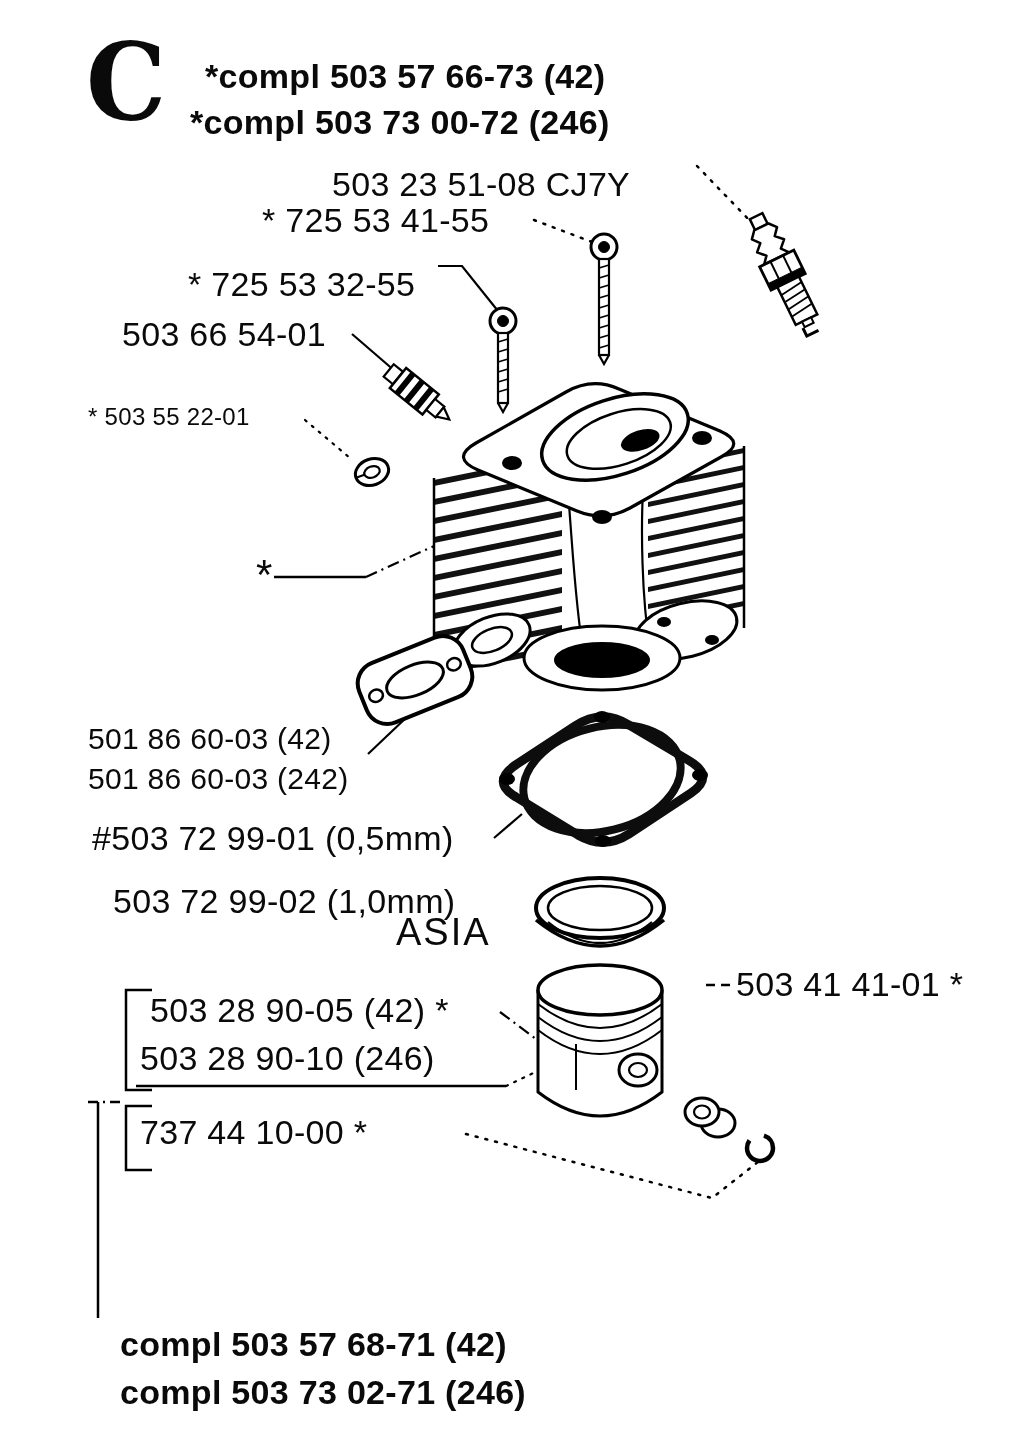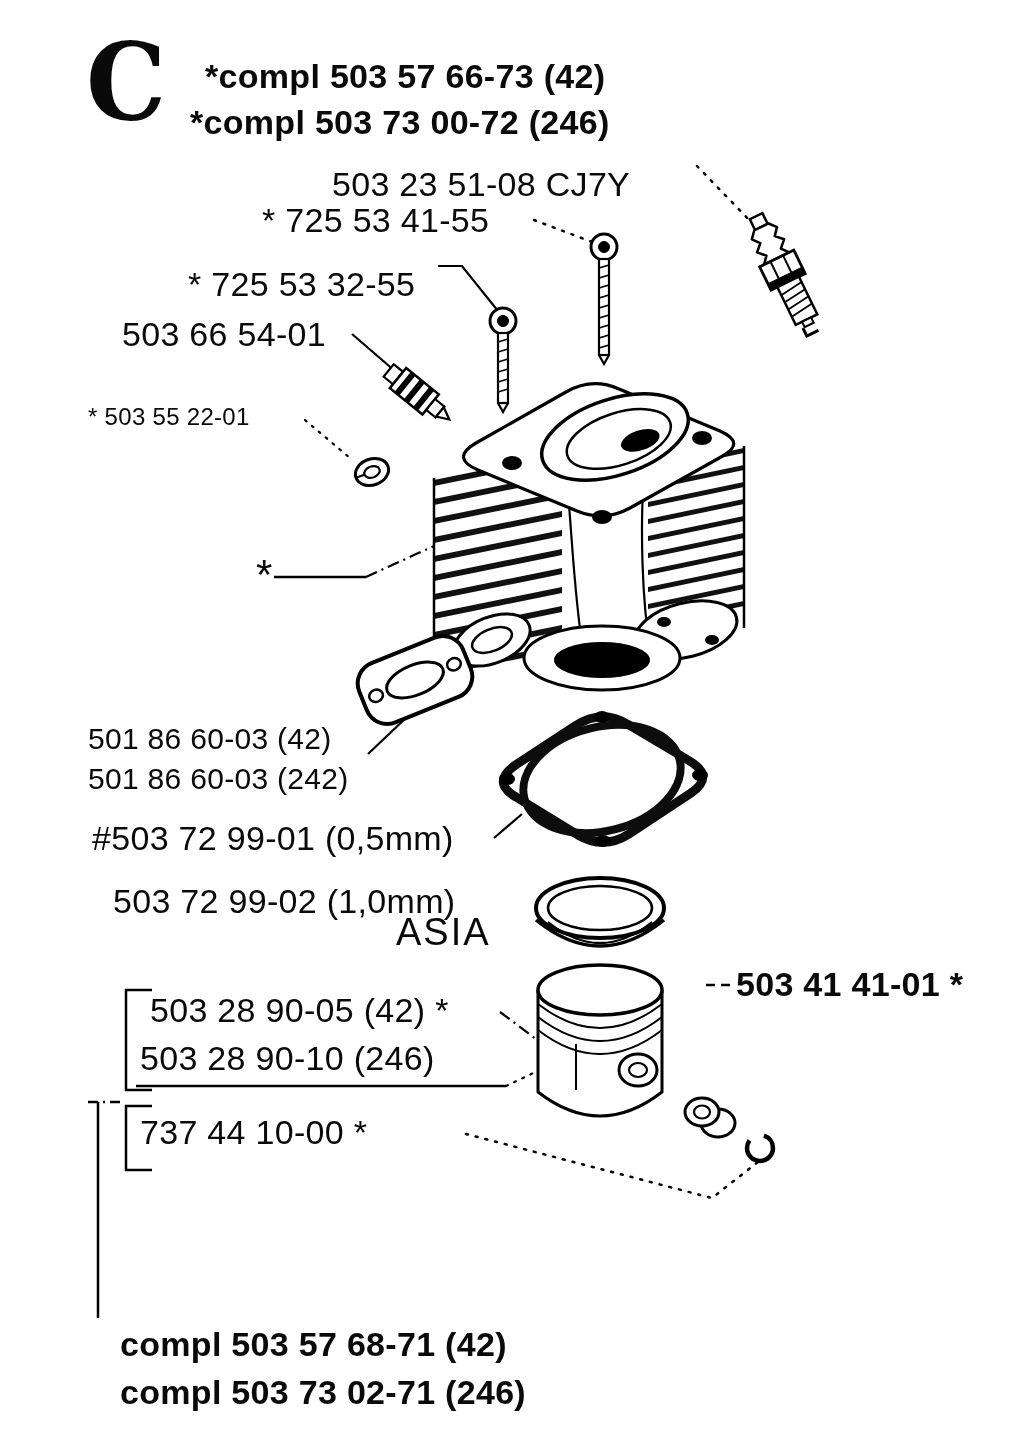--- a/index.html
+++ b/index.html
@@ -24,21 +24,21 @@
   .l-plug{left:88px;top:404px;font-size:24px;}
   .l-star{left:256px;top:552px;font-size:42px;}
   .l-exh1{left:88px;top:722px;font-size:30px;}
   .l-exh2{left:88px;top:762px;font-size:30px;}
   .l-base1{left:92px;top:820px;}
   .l-base2{left:113px;top:868px;margin-top:15px;}
   .l-asia{left:396px;top:912px;font-size:38px;letter-spacing:2px;}
   .l-piston1{left:150px;top:992px;}
   .l-piston2{left:140px;top:1040px;text-align:center;}
   .l-pin{left:140px;top:1114px;}
-  .l-circlip{left:736px;top:966px;font-weight:bold;}
+  .l-circlip{left:736px;top:966px;}
   .l-cb1{left:120px;top:1314px;}
   .l-cb2{left:120px;top:1362px;}
 </style>
 </head>
 <body>
 
 <div class="page">
 
   <svg class="diagram" viewBox="0 0 1024 1436" xmlns="http://www.w3.org/2000/svg">
 

